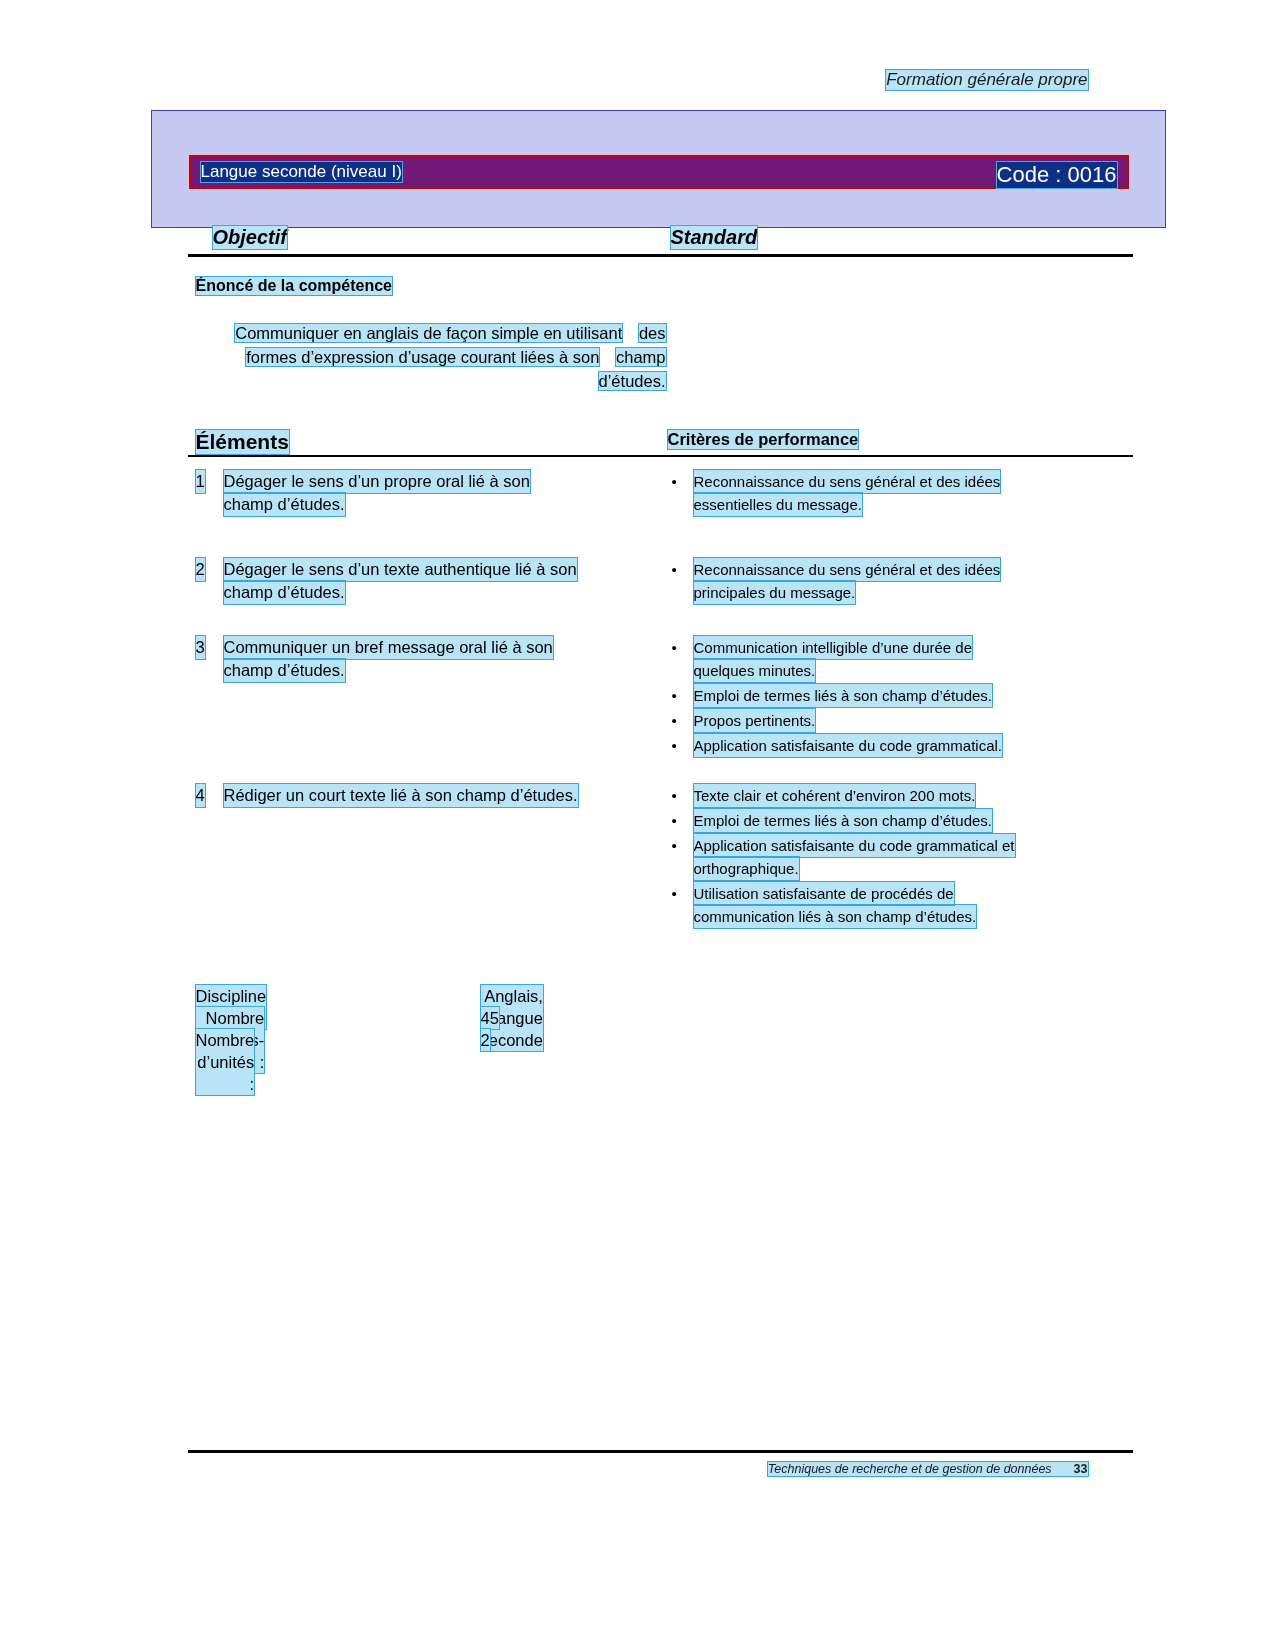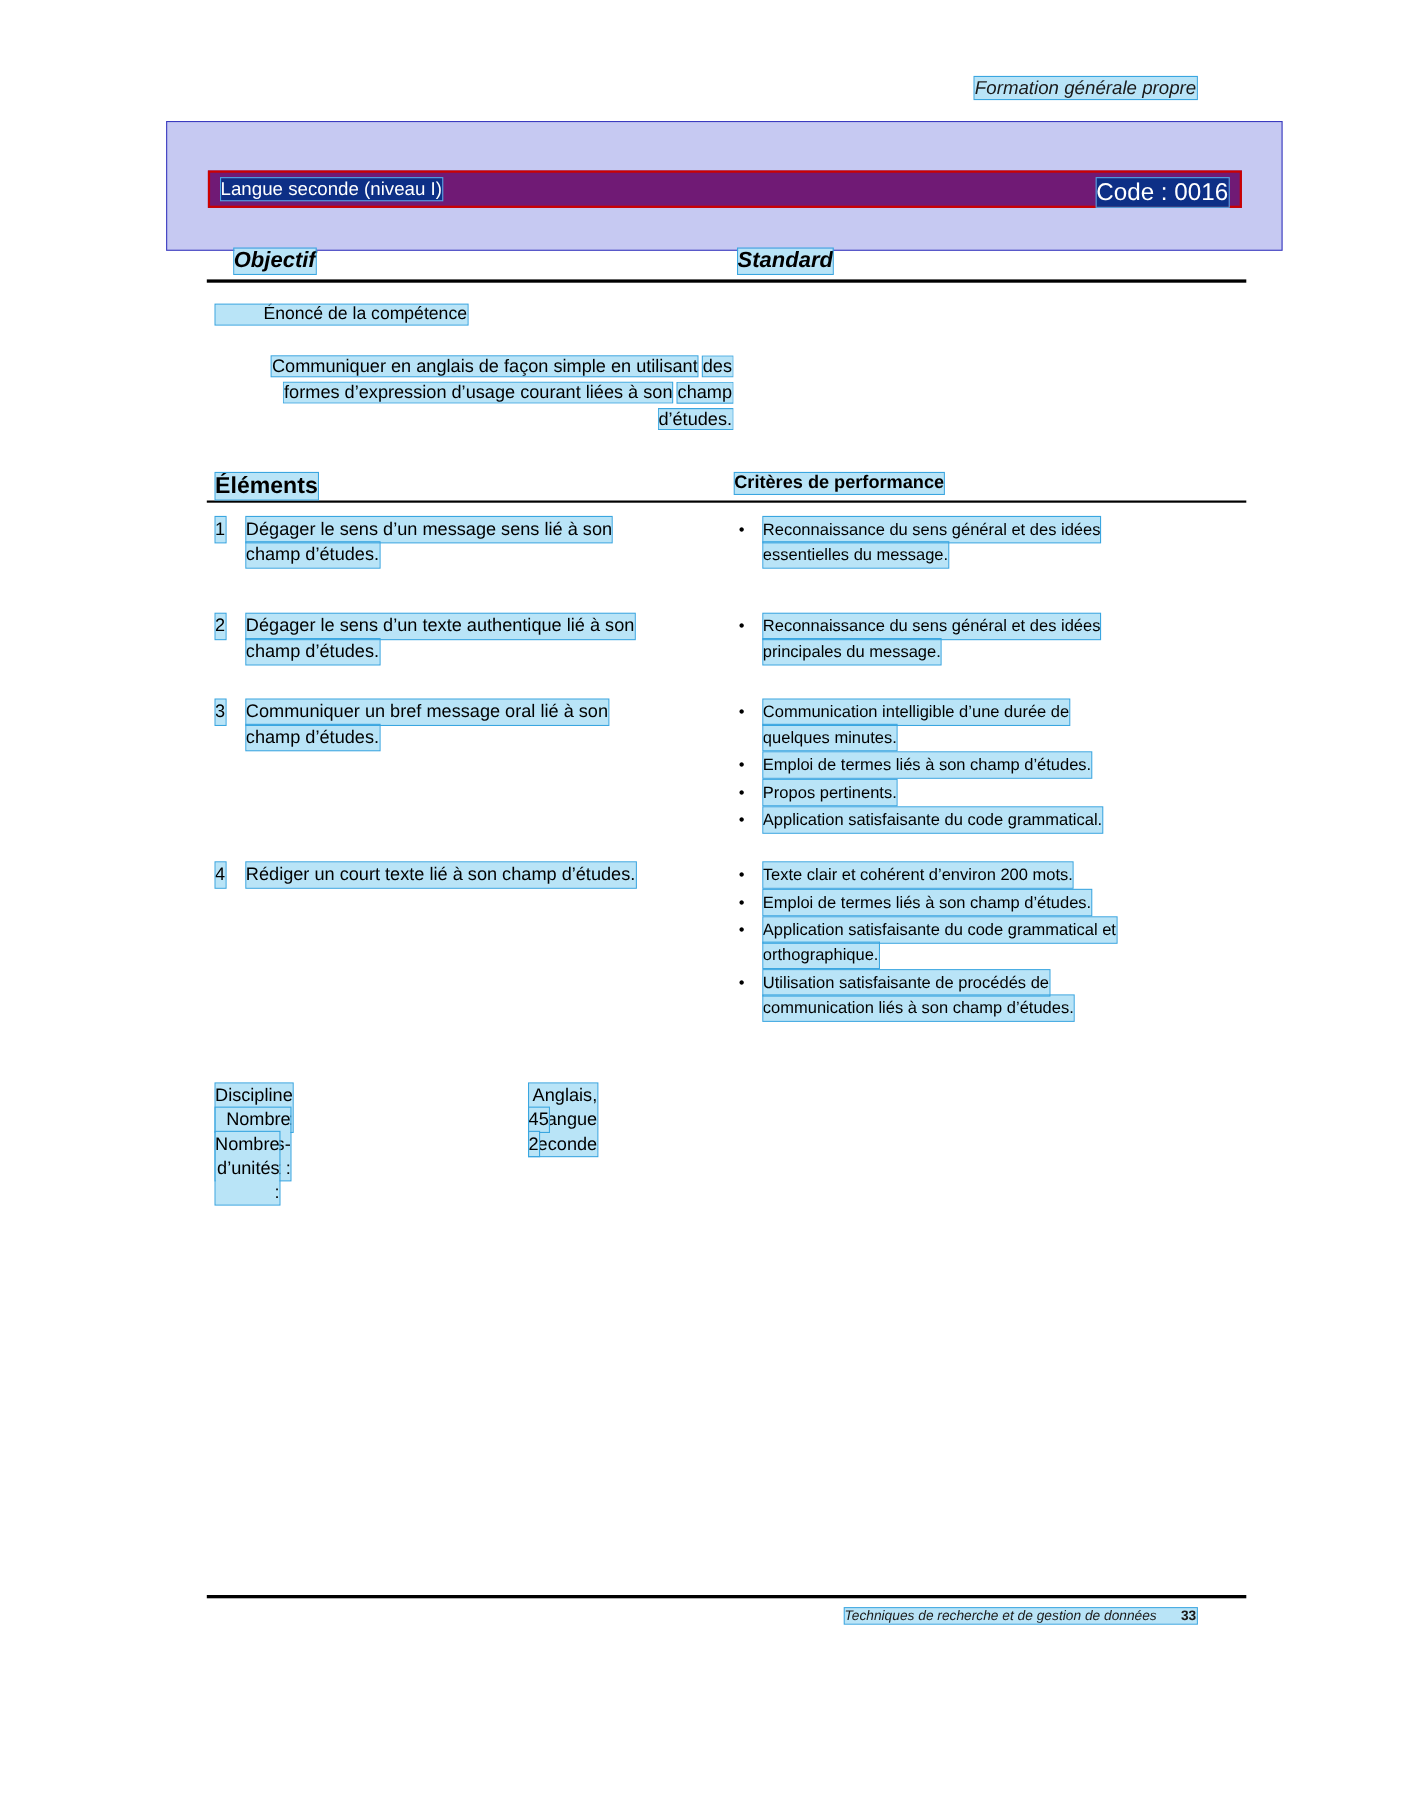--- a/index.html
+++ b/index.html
@@ -110,39 +110,39 @@
   .hl {
     background: #b9e4f7;
     outline: 1px solid #3aa6e0;
   }
 
   .enonce-title {
     position: absolute;
     left: 143px;
     top: 277px;
     font-size: 16px;
-    font-weight: normal;
-    padding-left: 44px;
+    font-weight: bold;
   }
   .enonce-body {
     position: absolute;
     left: 143px;
     top: 321px;
     width: 470px;
     font-size: 16.5px;
     line-height: 24px;
   }
   .enonce-body span {
     display: inline;
   }
   .enonce-line {
     display: block;
     width: fit-content;
     background: #b9e4f7;
     outline: 1px solid #3aa6e0;
+    margin-left: 12px;
   }
 
   
   .elem-head {
     position: absolute;
     left: 135px;
     top: 431px;
     width: 945px;
     height: 24px;
     border-bottom: 2px solid #000000;
@@ -321,21 +321,21 @@
     <span class="e-left hl">Éléments</span>
     <span class="e-right hl">Critères de performance</span>
   </div>
 
   <div class="cols">
 
     <div class="row" style="height:80px;">
       <div class="col-left">
         <span class="num hl">1</span>
         <span class="item-text">
-          <span class="ln">Dégager le sens d’un message sens lié à son</span>
+          <span class="ln">Dégager le sens d’un propre oral lié à son</span>
           <span class="ln">champ d’études.</span>
         </span>
       </div>
       <div class="col-right">
         <div class="bullet-item">
           <span class="ln">Reconnaissance du sens général et des idées</span>
           <span class="ln">essentielles du message.</span>
         </div>
       </div>
     </div>

